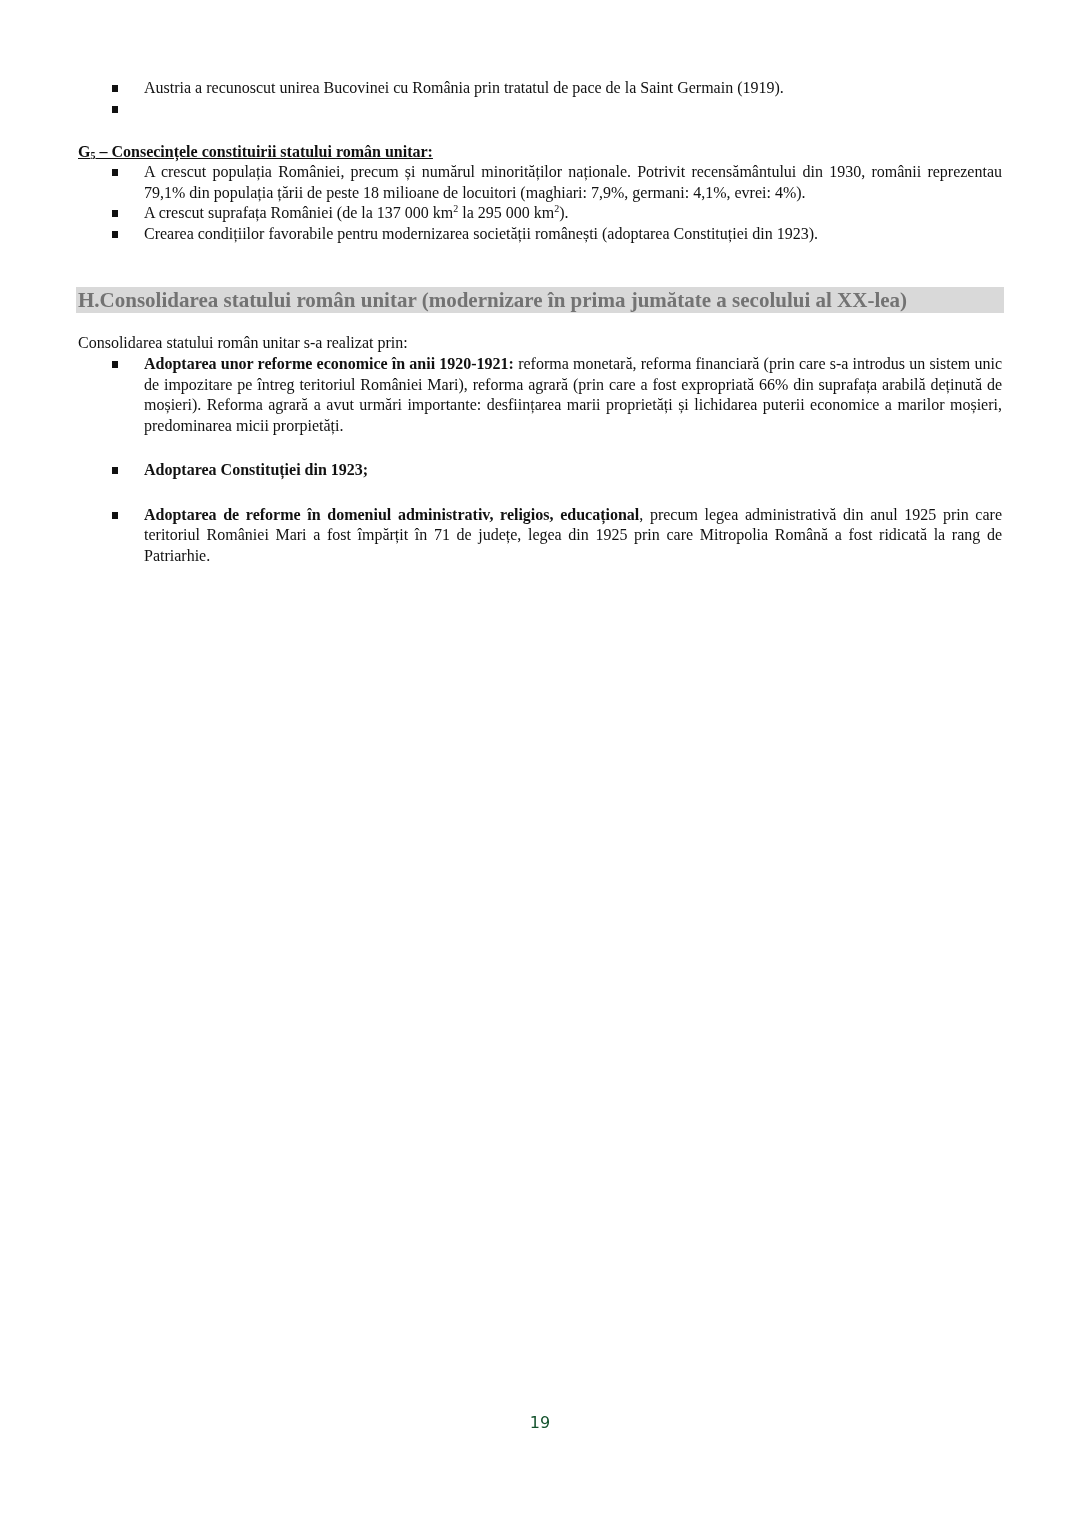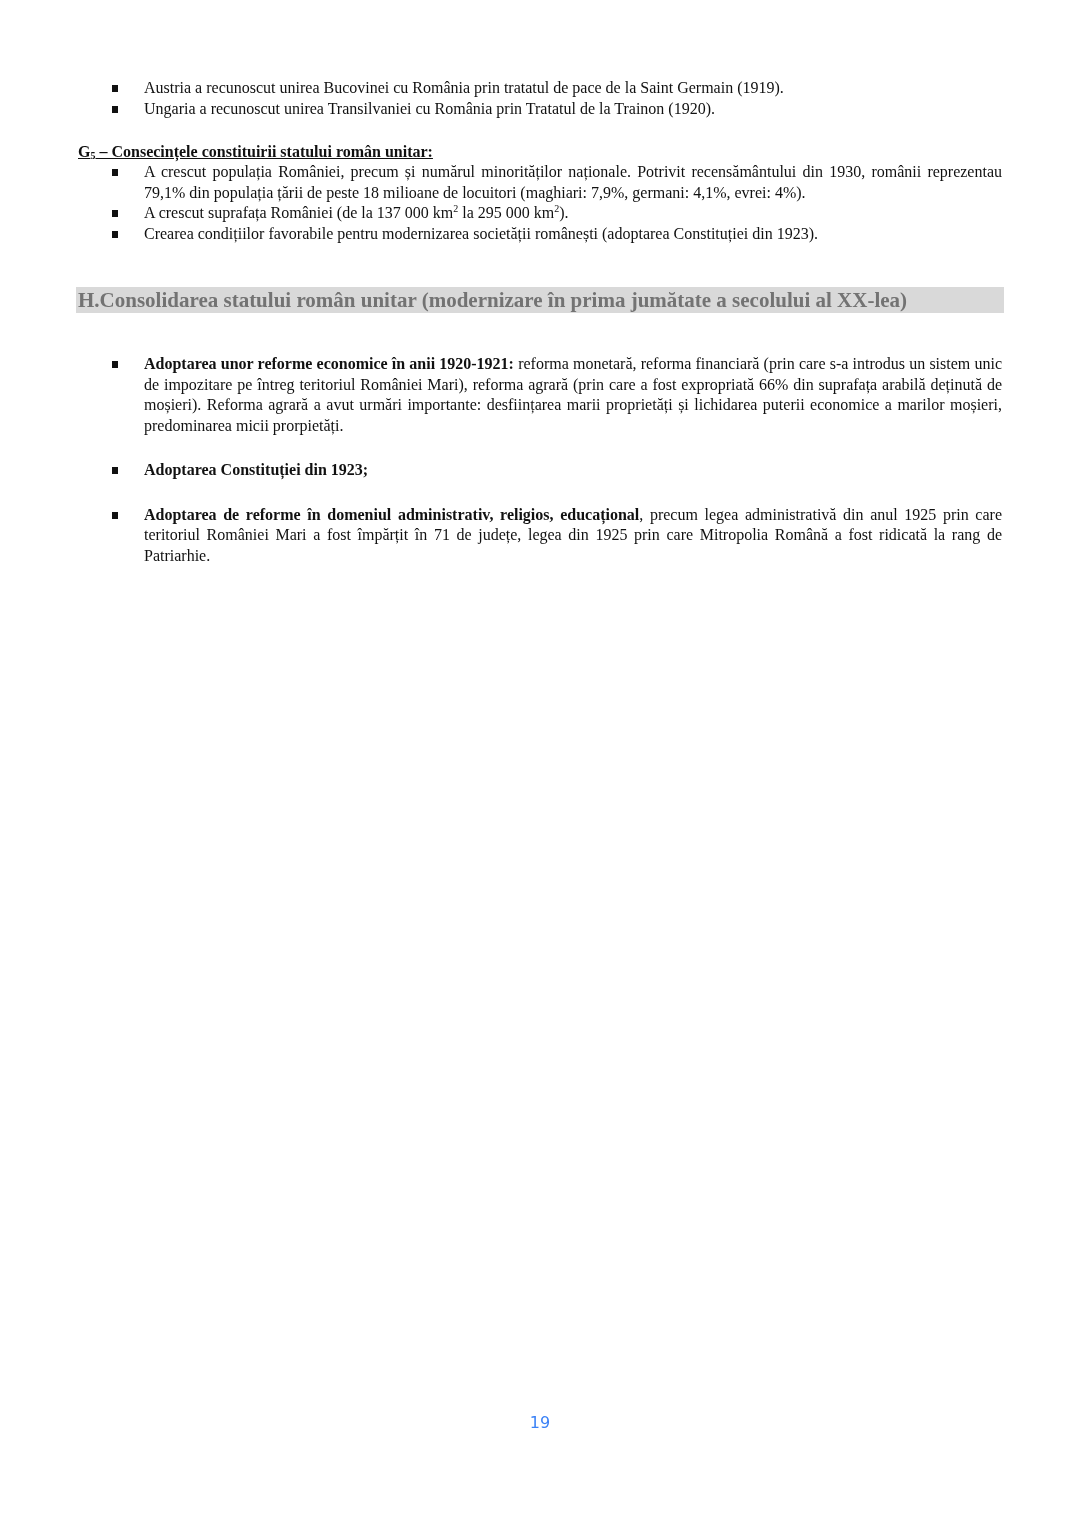--- a/index.html
+++ b/index.html
@@ -106,38 +106,37 @@
       line-height: 0;
     }
     .page-number {
       position: absolute;
       left: 0;
       width: 1080px;
       top: 1413px;
       text-align: center;
       font-family: "DejaVu Sans", "Liberation Sans", sans-serif;
       font-size: 16px;
-      color: #3b82f6;
+      color: #14532d;
     }
     b { font-weight: bold; font-family: Liberation Serif, serif; }
   </style>
 </head>
 <body>
 
 <div class="page">
 
   <div class="block1">
     <ul class="bullets">
       <li>
         <span class="bullet-icon"></span>
         <span>Austria a recunoscut unirea Bucovinei cu România prin tratatul de pace de la Saint Germain (1919).</span>
       </li>
       <li>
         <span class="bullet-icon"></span>
-        <span>Ungaria a recunoscut unirea Transilvaniei cu România prin Tratatul de la Trainon (1920).</span>
       </li>
     </ul>
   </div>
 
   <div class="g5-title">
     <span>G</span><sub>5</sub><span> – Consecințele constituirii statului român unitar:</span>
   </div>
 
   <div class="block2">
     <ul class="bullets">
@@ -152,20 +151,21 @@
       <li>
         <span class="bullet-icon"></span>
         <span>Crearea condițiilor favorabile pentru modernizarea societății românești (adoptarea Constituției din 1923).</span>
       </li>
     </ul>
   </div>
 
   <div class="h-bar"></div>
   <div class="h-title">H.Consolidarea statului român unitar (modernizare în prima jumătate a secolului al XX-lea)</div>
 
+  <div class="intro">Consolidarea statului român unitar s-a realizat prin:</div>
 
   <div class="block3">
     <ul class="bullets">
       <li>
         <span class="bullet-icon"></span>
         <b>Adoptarea unor reforme economice în anii 1920-1921:</b><span> reforma monetară, reforma financiară (prin care s-a introdus un sistem unic de impozitare pe întreg teritoriul României Mari), reforma agrară (prin care a fost expropriată 66% din suprafața arabilă deținută de moșieri). Reforma agrară a avut urmări importante: desființarea marii proprietăți și lichidarea puterii economice a marilor moșieri, predominarea micii prorpietăți.</span>
       </li>
       <li class="spaced">
         <span class="bullet-icon"></span>
         <b>Adoptarea Constituției din 1923;</b><span></span>

